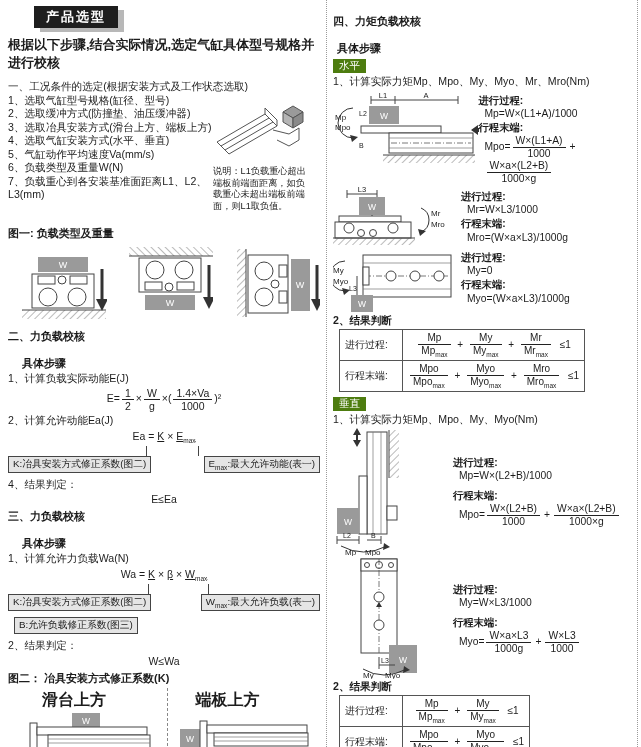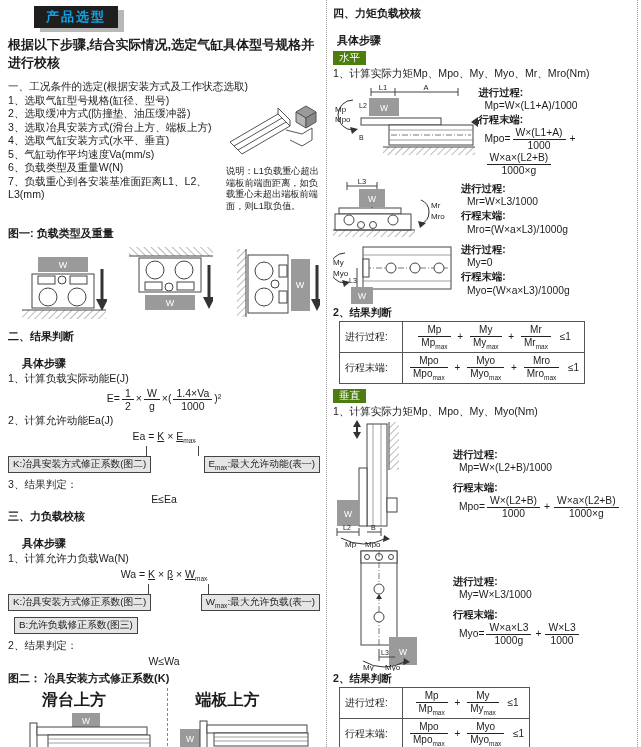--- a/index.html
+++ b/index.html
@@ -3,30 +3,30 @@
 <meta charset="utf-8">
 <style>
   html,body{margin:0;padding:0;}
   body{width:641px;height:747px;background:#fff;color:#1c1c1c;
        font-family:"Liberation Sans","DejaVu Sans",sans-serif;font-size:11px;
        position:relative;overflow:hidden;}
   .divider{position:absolute;top:0;bottom:0;border-left:1px dotted #9a9a9a;}
   .col-left{position:absolute;left:8px;top:4px;width:312px;}
   .col-right{position:absolute;left:333px;top:6px;width:300px;}
 
-  .banner{display:inline-block;background:#1e1e1e;color:#0ea5e9;font-weight:bold;
+  .banner{display:inline-block;background:#1e1e1e;color:#ffffff;font-weight:bold;
           font-size:13px;letter-spacing:2px;padding:2px 12px;
           box-shadow:6px 4px 0 #b8b8b8;margin:2px 0 8px 26px;}
   .intro{font-size:13px;font-weight:bold;margin-bottom:8px;}
   .sec-title{font-weight:bold;margin:4px 0 1px;}
   .sub-label{margin:12px 0 1px 14px;font-weight:bold;}
   .step-line{line-height:1.28;font-size:10.6px;}
   .steps-wrap{position:relative;min-height:128px;}
   .steps-list{width:222px;}
-  .iso-block{position:absolute;right:0;top:6px;width:94px;}
+  .iso-block{position:absolute;right:13px;top:6px;width:94px;}
   .note-text{font-size:9.2px;line-height:1.3;margin-top:2px;}
 
   .fig-title{font-weight:bold;margin:4px 0 2px;}
   .fig1-row{display:flex;gap:18px;margin:2px 0 2px 10px;}
 
   .formula{font-size:10.5px;text-align:center;margin:2px 0;}
   .frac{display:inline-block;vertical-align:middle;text-align:center;margin:0 2px;}
   .frac .num{display:block;border-bottom:1px solid #222;padding:0 3px;line-height:1.15;}
   .frac .den{display:block;line-height:1.15;padding:0 3px;}
   sub{font-size:6.5px;}
@@ -151,42 +151,42 @@
       <rect x="48" y="22" width="8" height="12" fill="#fff" stroke="#444"></rect>
       <rect x="48" y="48" width="8" height="12" fill="#fff" stroke="#444"></rect>
       <circle cx="44" cy="41" r="4" fill="#fff" stroke="#444"></circle>
       <rect x="60" y="16" width="19" height="52" fill="#9a9a9a"></rect>
       <text x="69" y="45" text-anchor="middle" font-size="9" fill="#fff">W</text>
       <line x1="86" y1="22" x2="86" y2="58" stroke="#333" stroke-width="3"></line>
       <polygon points="80,56 92,56 86,68" fill="#333"></polygon>
     </svg>
   </div>
 
-  <div class="sec-title">二、结果判断</div>
+  <div class="sec-title">二、力负载校核</div>
   <div class="sub-label">具体步骤</div>
   <div class="step-line">1、计算负载实际动能E(J)</div>
 
   <div class="formula">
     <span>E=</span><span class="frac"><span class="num">1</span><span class="den">2</span></span><span>×</span><span class="frac"><span class="num">W</span><span class="den">g</span></span><span>×(</span><span class="frac"><span class="num">1.4×Va</span><span class="den">1000</span></span><span>)²</span>
   </div>
 
   <div class="step-line">2、计算允许动能Ea(J)</div>
   <div class="formula">
     <span>Ea = </span><span class="ul">K</span><span> × </span><span class="ul"><span>E</span><sub>max</sub></span>
   </div>
   <div class="conn-wrap">
     <div class="vline" style="left:138px"></div>
     <div class="vline" style="left:190px"></div>
   </div>
   <div class="boxrow">
     <span class="labelbox">K:冶具安装方式修正系数(图二)</span>
     <span class="labelbox"><span>E</span><sub>max</sub><span>:最大允许动能(表一)</span></span>
   </div>
 
-  <div class="step-line" style="margin-top:5px">3、结果判定：</div>
+  <div class="step-line" style="margin-top:5px">4、结果判定：</div>
   <div class="formula">E≤Ea</div>
 
   <div class="sec-title">三、力负载校核</div>
   <div class="sub-label">具体步骤</div>
   <div class="step-line">1、计算允许力负载Wa(N)</div>
   <div class="formula">
     <span>Wa = </span><span class="ul">K</span><span> × </span><span class="ul">β</span><span> × </span><span class="ul"><span>W</span><sub>max</sub></span>
   </div>
   <div class="conn-wrap">
     <div class="vline" style="left:140px"></div>
@@ -276,21 +276,21 @@
         <rect x="46" y="8" width="204" height="84" fill="none" stroke="#444" stroke-width="1"></rect>
         <polyline points="46,14.141072241317584 176.66934926111648,14.141072241317584 213.9228160292667,34.44268716747905" fill="none" stroke="#555" stroke-width="1"></polyline>
         <text x="148" y="115" text-anchor="middle" font-size="9" font-weight="bold" fill="#222">平均速度 Va(mm/s)</text>
         <text x="10" y="50" text-anchor="middle" font-size="8.5" fill="#222" transform="rotate(-90 10 50)">允许负载修正系数(β)</text>
       </svg>
   </div>
 </div>
 
 <div class="col-right">
 
-  <div class="sec-title" style="margin-top:0">四、力矩负载校核</div>
+  <div class="sec-title" style="margin-top:8px">四、力矩负载校核</div>
   <div class="sub-label" style="margin-left:4px">具体步骤</div>
   <div class="tag">水平</div>
   <div class="step-line">1、计算实际力矩Mp、Mpo、My、Myo、Mr、Mro(Nm)</div>
 
   
   <div class="drow">
     <svg width="158" height="80">
       <line x1="38" y1="10" x2="62" y2="10" stroke="#444"></line>
         <line x1="38" y1="6" x2="38" y2="14" stroke="#444"></line>
         <line x1="62" y1="6" x2="62" y2="14" stroke="#444"></line>

